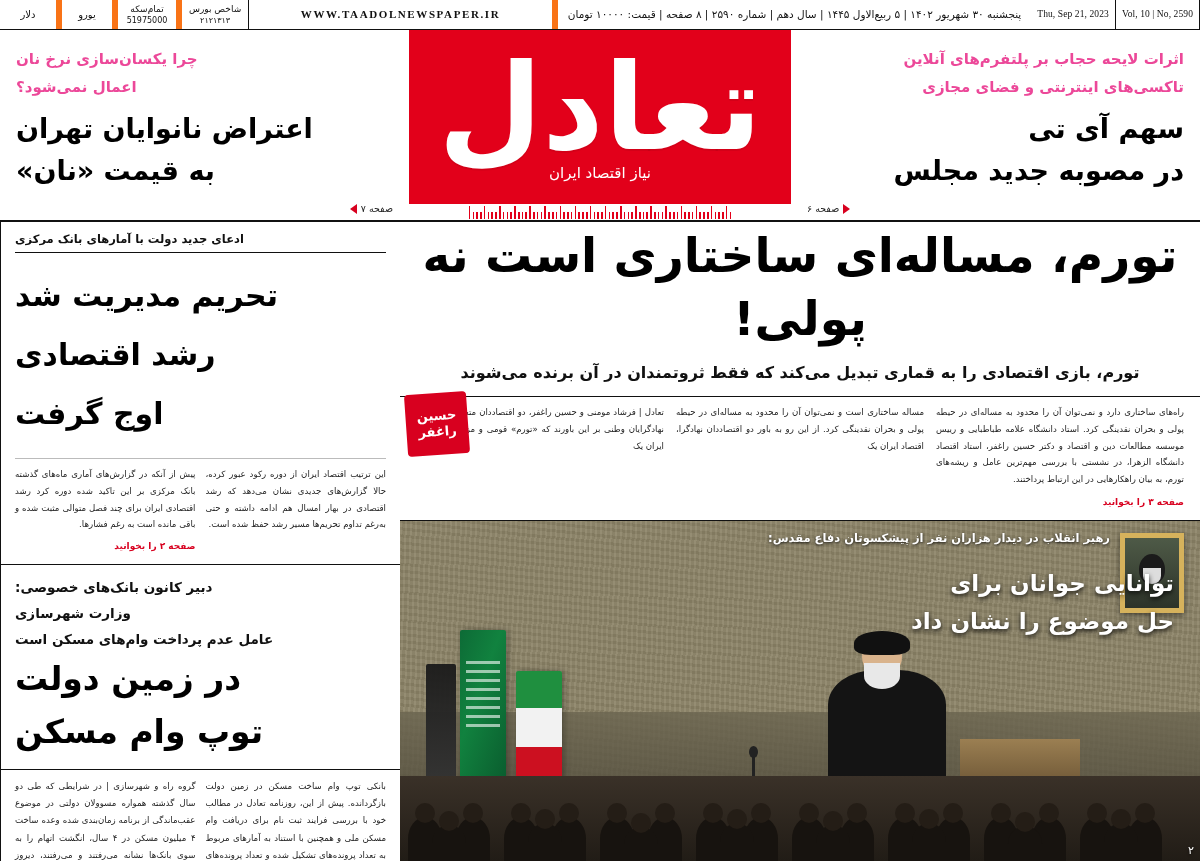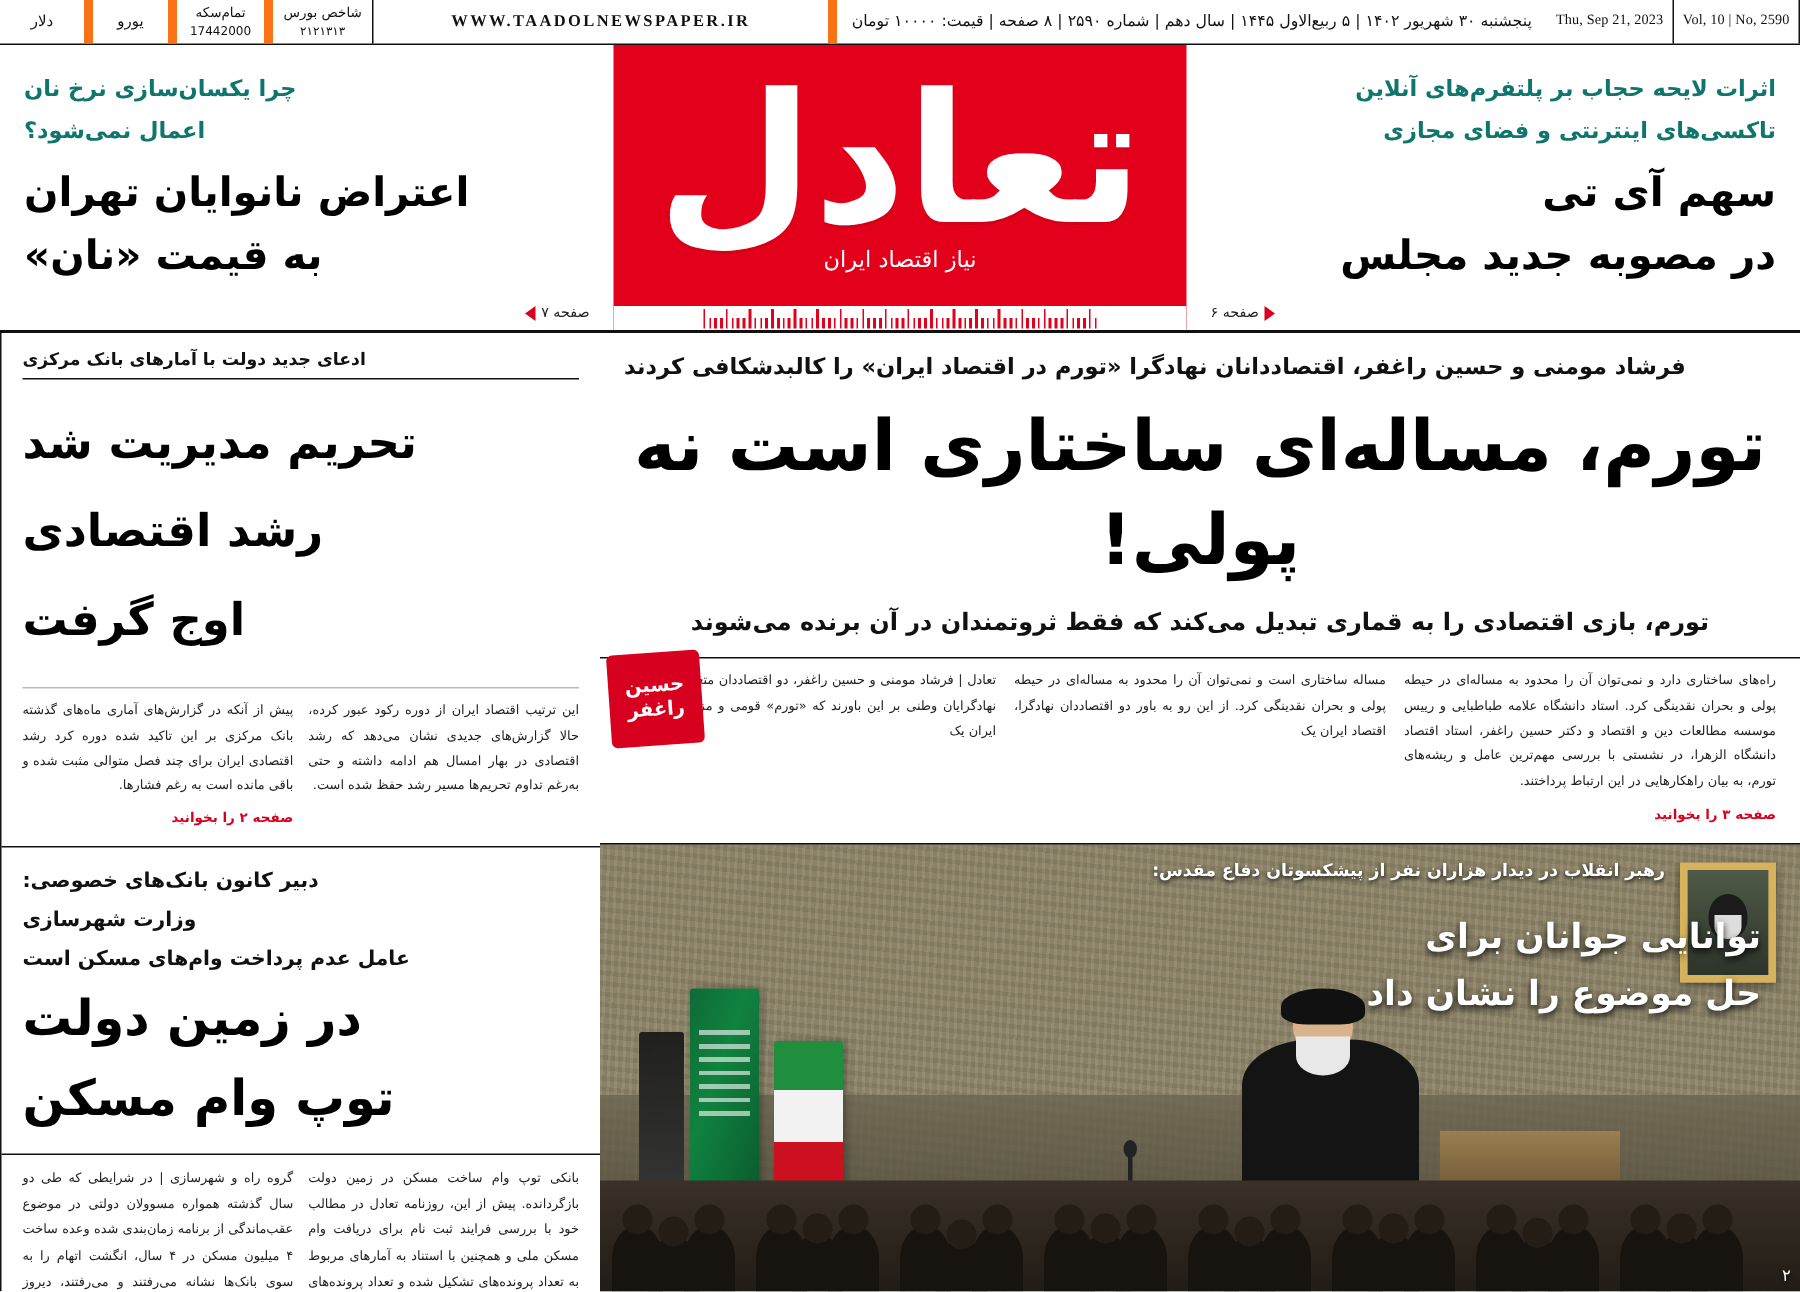--- a/index.html
+++ b/index.html
@@ -90,21 +90,21 @@
     position: relative;
     padding: 8px 16px 20px 16px;
   }
 
   .mh-right { align-items: flex-end; text-align: right; }
   .mh-left  { align-items: flex-start; text-align: right; }
 
   .mh-kicker {
     font-size: 15px;
     line-height: 1.75;
-    color: #0f766e;
+    color: #ec4899;
     font-weight: 600;
     margin-bottom: 8px;
   }
   .mh-head {
     font-size: 25px;
     font-weight: bold;
     line-height: 1.55;
     color: #000;
     letter-spacing: -0.3px;
   }
@@ -548,21 +548,21 @@
     <div class="topbar-cell tb-left-info">Vol, 10 | No, 2590</div>
     <div class="topbar-cell tb-left-info">Thu, Sep 21, 2023</div>
     <div class="topbar-cell tb-date">پنجشنبه ۳۰ شهریور ۱۴۰۲ | ۵ ربیع‌الاول ۱۴۴۵ | سال دهم | شماره ۲۵۹۰ | ۸ صفحه | قیمت: ۱۰۰۰۰ تومان</div>
     <div class="topbar-cell tb-url">WWW.TAADOLNEWSPAPER.IR</div>
     <div class="topbar-cell tb-stack">
       <span class="l1">شاخص بورس</span>
       <span class="l2">۲۱۲۱۳۱۳</span>
     </div>
     <div class="topbar-cell tb-stack">
       <span class="l1">تمام‌سکه</span>
-      <span class="l2">17442000</span>
+      <span class="l2">51975000</span>
     </div>
     <div class="topbar-cell tb-simple">یورو</div>
     <div class="topbar-cell tb-simple">دلار</div>
   </div>
 
   <div class="masthead">
 
     <div class="mh-side mh-left">
       <div class="mh-kicker">اثرات لایحه حجاب بر پلتفرم‌های آنلاین</div>
       <div class="mh-kicker" style="margin-top:-6px;">تاکسی‌های اینترنتی و فضای مجازی</div>
@@ -660,21 +660,20 @@
         <span>صفحه ۷</span>
         <span class="tri-red"></span>
       </div>
     </div>
   </div>
 
   <div class="deck2">
 
     <div class="col-main">
 
-      <div class="mc-kicker">فرشاد مومنی و حسین راغفر، اقتصاددانان نهادگرا «تورم در اقتصاد ایران» را کالبدشکافی کردند</div>
       <div class="mc-head">تورم، مساله‌ای ساختاری است نه پولی!</div>
       <div class="mc-sub">تورم، بازی اقتصادی را به قماری تبدیل می‌کند که فقط ثروتمندان در آن برنده می‌شوند</div>
 
       <div class="mc-cols">
         <div>
           <span>راه‌های ساختاری دارد و نمی‌توان آن را محدود به مساله‌ای در حیطه پولی و بحران نقدینگی کرد. استاد دانشگاه علامه طباطبایی و رییس موسسه مطالعات دین و اقتصاد و دکتر حسین راغفر، استاد اقتصاد دانشگاه الزهرا، در نشستی با بررسی مهم‌ترین عامل و ریشه‌های تورم، به بیان راهکارهایی در این ارتباط پرداختند.</span>
           <div class="ref-red" style="margin-top:6px;">صفحه ۳ را بخوانید</div>
         </div>
         <div>مساله ساختاری است و نمی‌توان آن را محدود به مساله‌ای در حیطه پولی و بحران نقدینگی کرد. از این رو به باور دو اقتصاددان نهادگرا، اقتصاد ایران یک</div>
         <div>تعادل | فرشاد مومنی و حسین راغفر، دو اقتصاددان متعلق به اردوگاه نهادگرایان وطنی بر این باورند که «تورم» قومی و مزمن در اقتصاد ایران یک</div>

